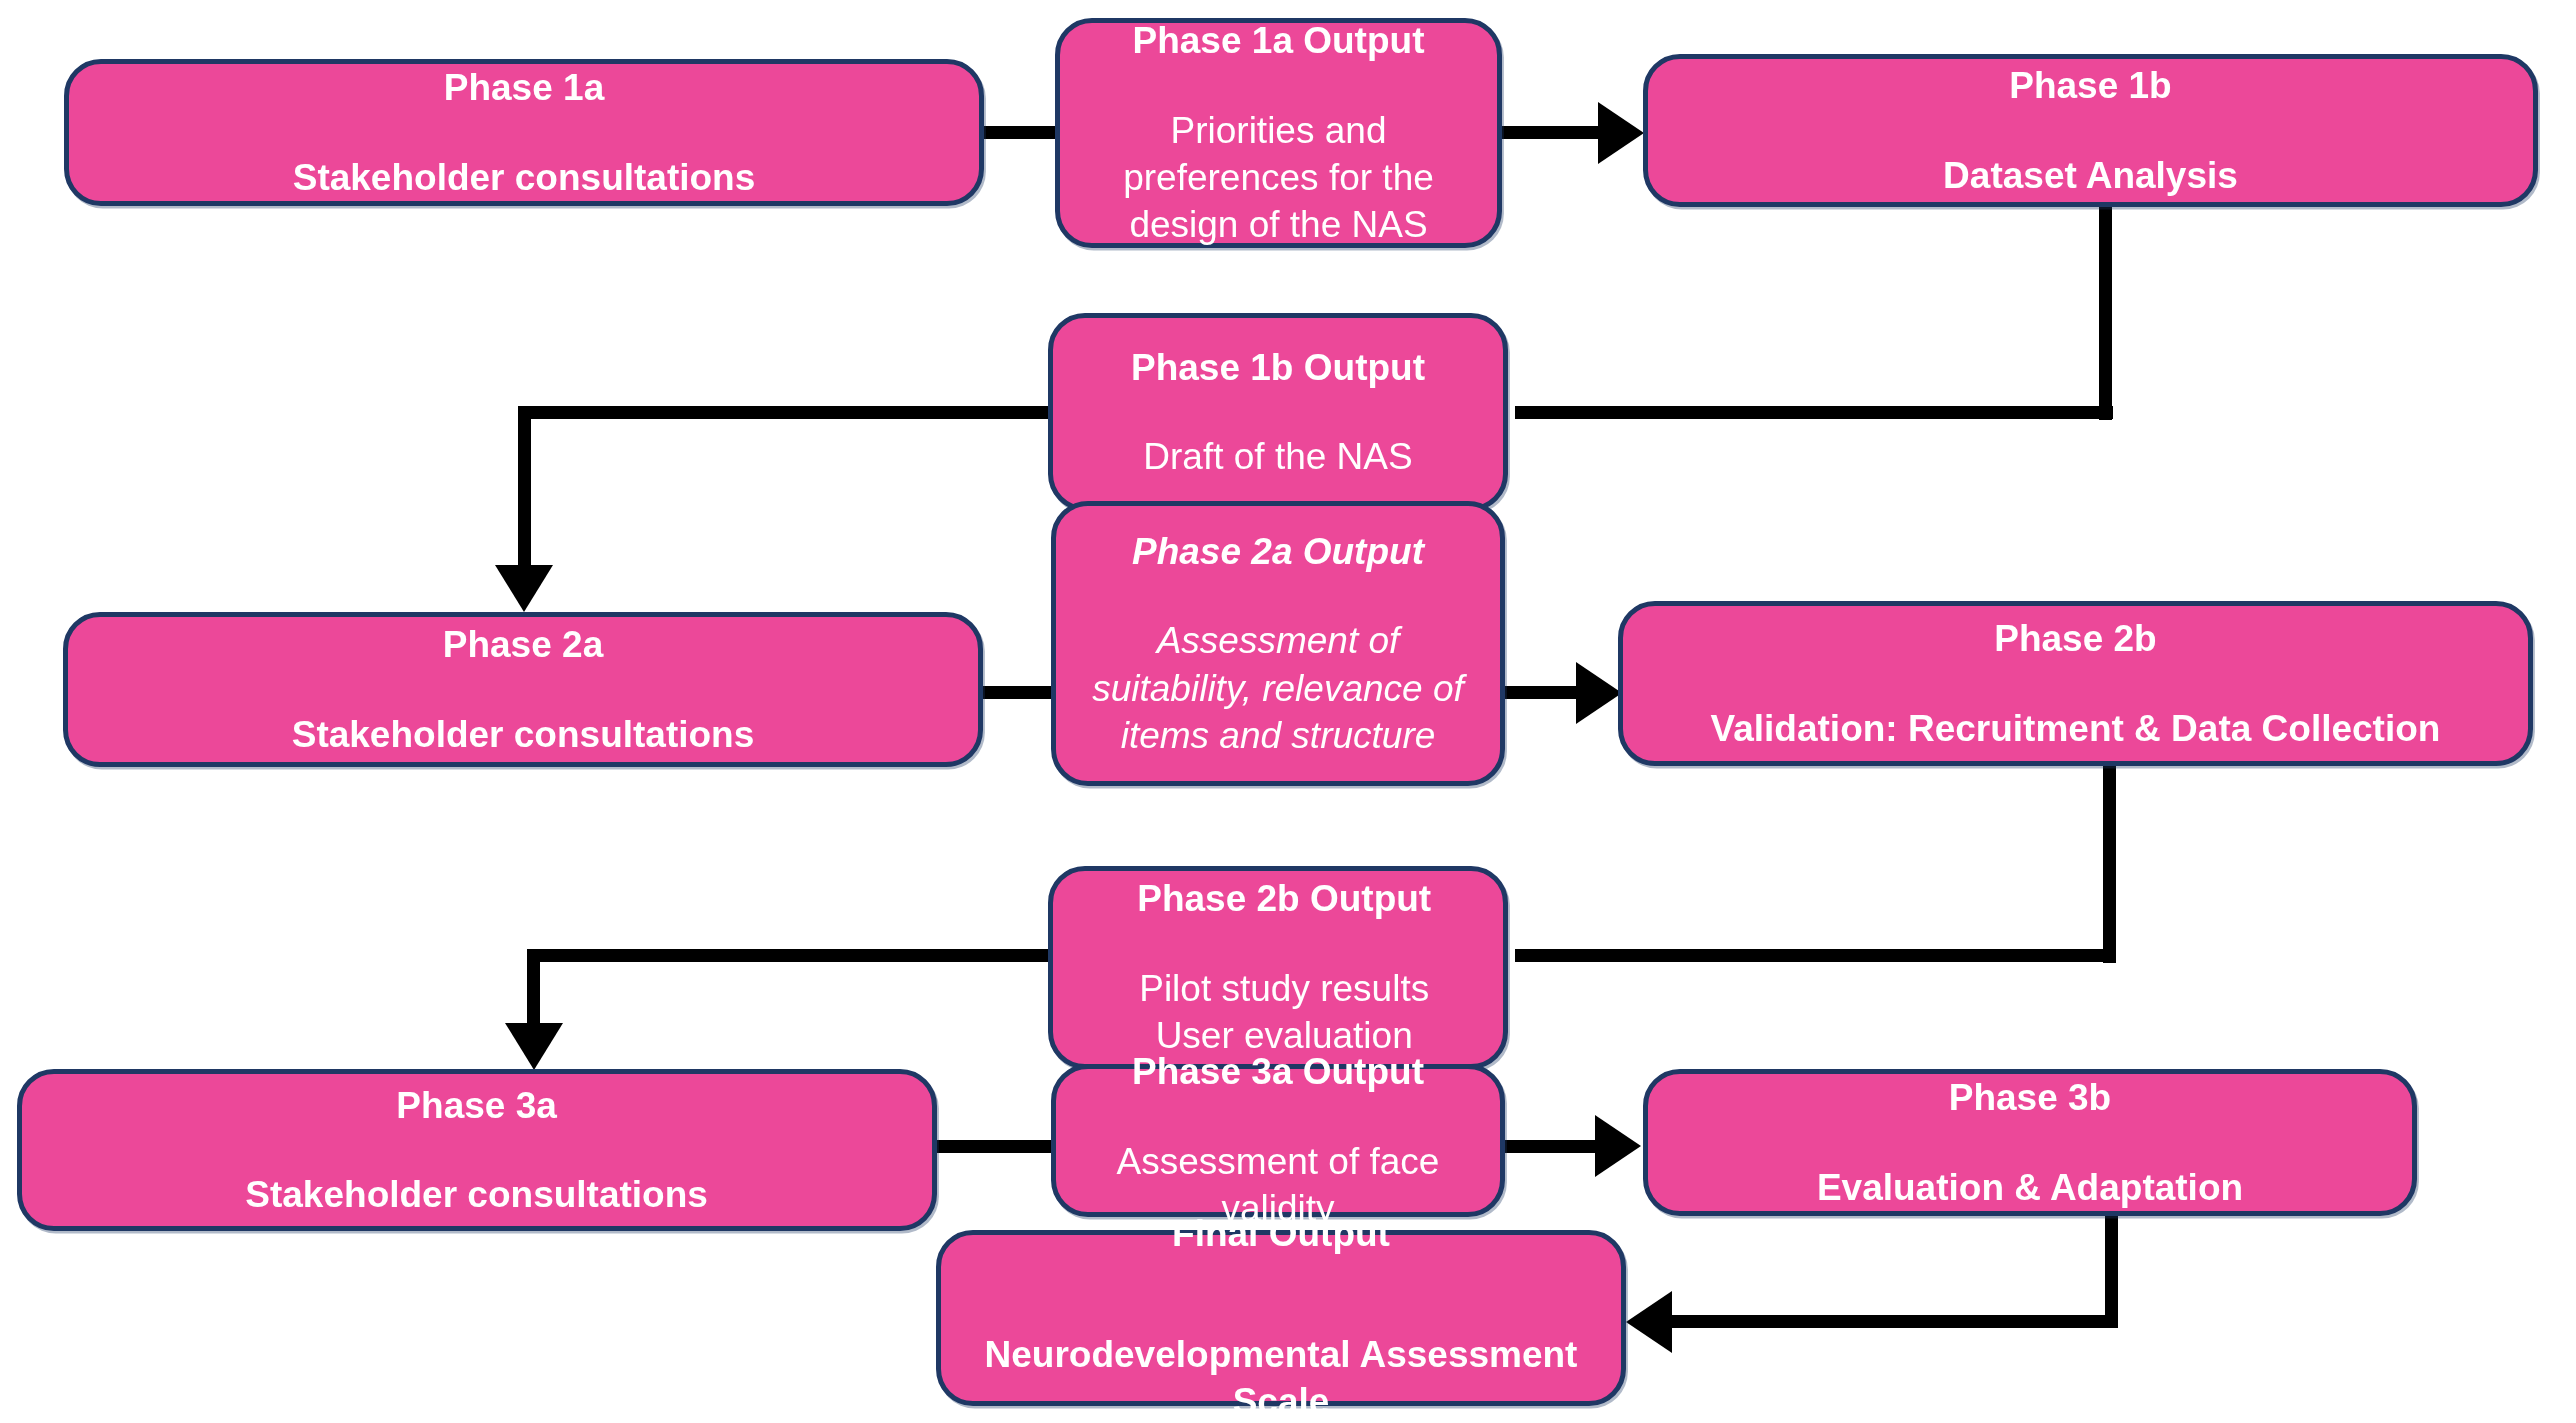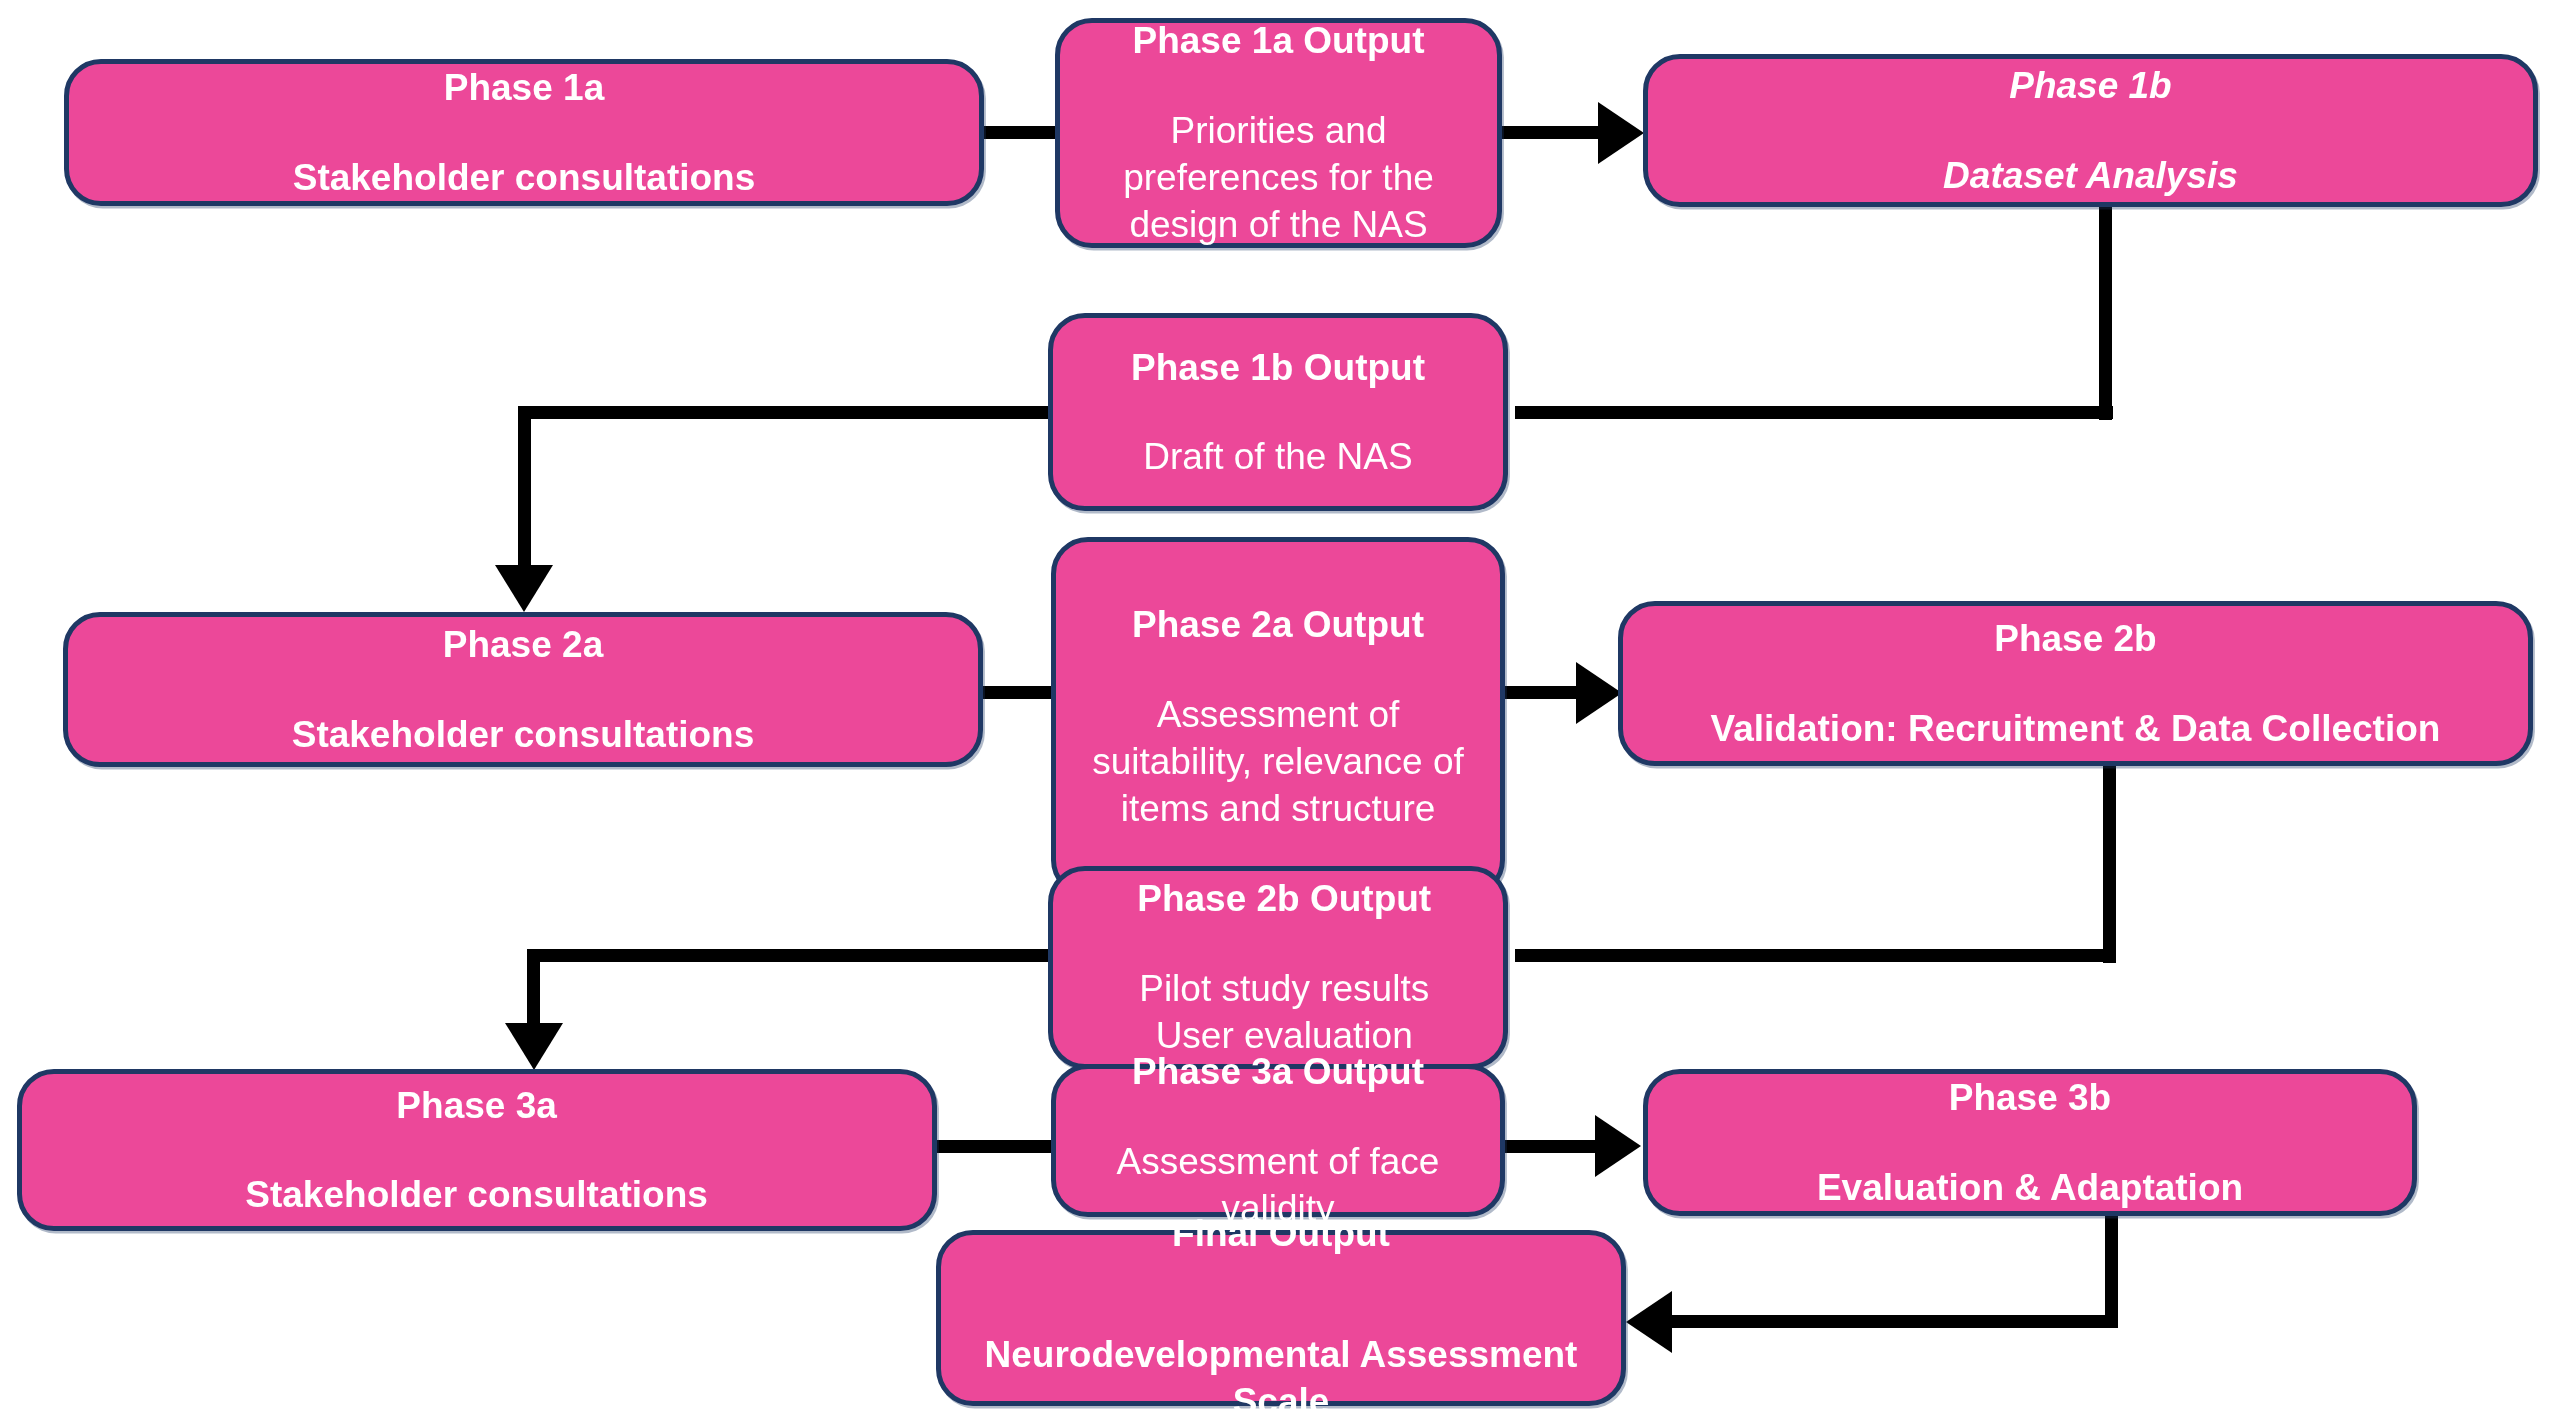--- a/index.html
+++ b/index.html
@@ -43,24 +43,24 @@
     font-size: 37px;
     line-height: 1.28;
     white-space: pre-line;
     margin-top: 42px;
   }
   .body-regular .node-body { font-weight: 400; }
 
   
   #n-phase1a        { left: 64px;  top: 59px;   width: 920px; height: 147px; }
   #n-phase1a-output { left: 1055px; top: 18px;   width: 447px;  height: 230px; }
-  #n-phase1b        { left: 1643px; top: 54px;   width: 895px; height: 153px; font-style: italic; }
+  #n-phase1b        { left: 1643px; top: 54px;   width: 895px; height: 153px; }
   #n-phase1b-output { left: 1048px; top: 313px;  width: 460px;  height: 198px; }
   #n-phase2a        { left: 63px;   top: 612px;  width: 920px; height: 155px; }
-  #n-phase2a-output { left: 1051px; top: 537px;  width: 454px;  height: 360px; }
+  #n-phase2a-output { left: 1051px; top: 501px;  width: 454px;  height: 285px; font-style: italic; }
   #n-phase2b        { left: 1618px; top: 601px;  width: 915px; height: 165px; }
   #n-phase2b-output { left: 1048px; top: 866px; width: 460px;  height: 203px; padding-left: 38px; }
   #n-phase3a        { left: 16.6px;   top: 1069px; width: 920px; height: 162px; }
   #n-phase3a-output { left: 1051px; top: 1064px; width: 454px;  height: 153px; }
   #n-phase3b        { left: 1643px; top: 1069px; width: 774px; height: 147px; }
   #n-final-output   { left: 936px; top: 1230px; width: 690px; height: 176px; gap: 31px; }
 
   
   .link {
     position: absolute;

